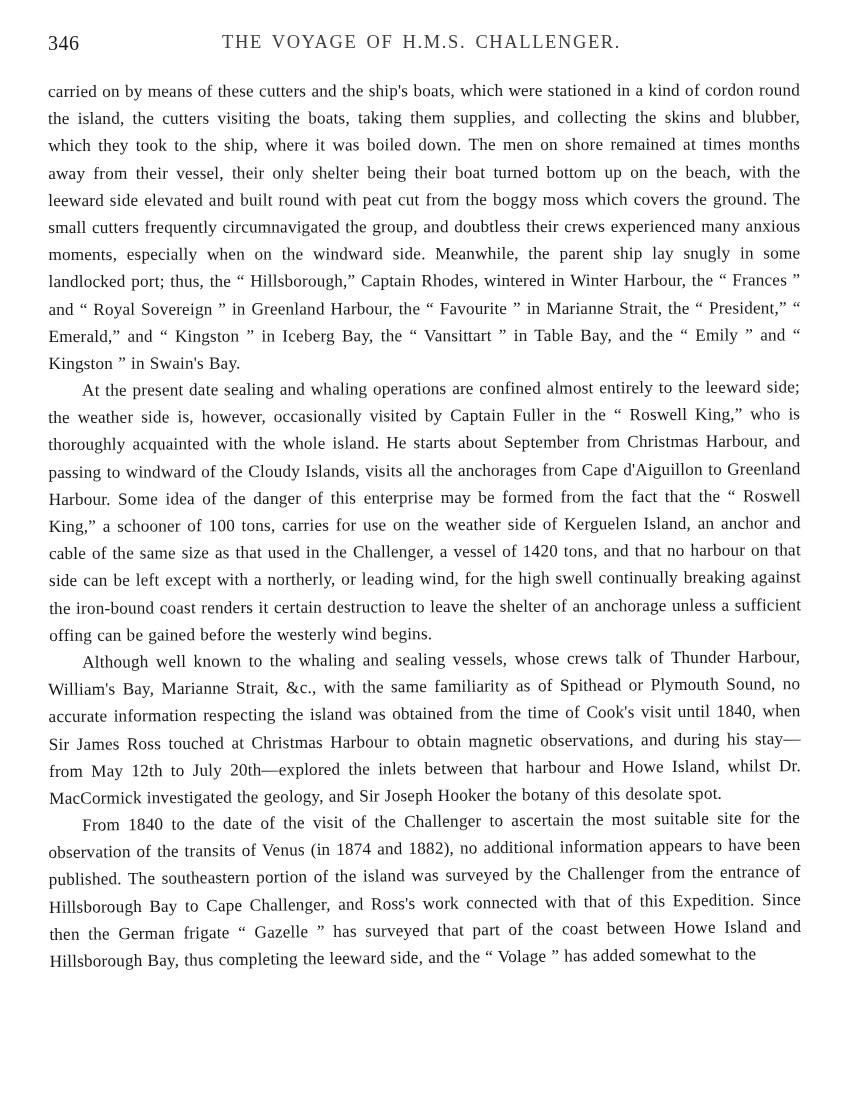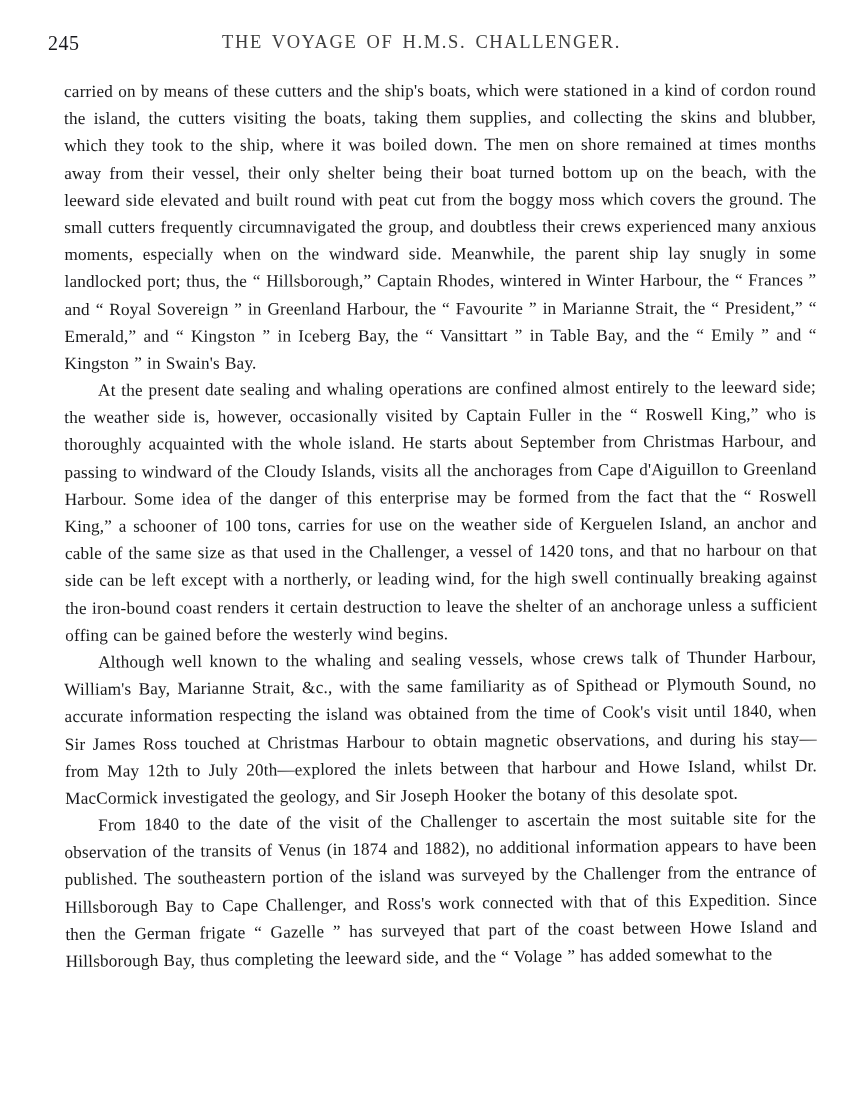--- a/index.html
+++ b/index.html
@@ -40,21 +40,21 @@
     left: 0;
     right: 0;
     top: 6px;
     text-align: center;
     font-size: 18.5px;
     letter-spacing: 1.6px;
     color: #404040;
     word-spacing: 3px;
   }
   .body-col {
-    margin: 6px 50px 0 64px;
+    margin: 6px 50px 0 48px;
     width: 752px;
   }
   p {
     margin: 0;
     text-align: justify;
     text-justify: inter-word;
     font-size: 17.2px;
     line-height: 27.2px;
     color: #18181a;
     letter-spacing: 0.18px;
@@ -70,21 +70,21 @@
   .skew-3 { transform: rotate(-0.45deg); transform-origin: left top; }
   .skew-4 { transform: rotate(-0.62deg); transform-origin: left top; }
   .para-2 { margin-top: 0px; }
 </style>
 </head>
 <body>
 
 <div class="page">
 
   <div class="header">
-    <div class="folio">245</div>
+    <div class="folio">346</div>
     <div class="running-head">THE VOYAGE OF H.M.S. CHALLENGER.</div>
   </div>
 
   <div class="body-col">
     <p class="skew-1">carried on by means of these cutters and the ship's boats, which were stationed in a kind of cordon round the island, the cutters visiting the boats, taking them supplies, and collecting the skins and blubber, which they took to the ship, where it was boiled down. The men on shore remained at times months away from their vessel, their only shelter being their boat turned bottom up on the beach, with the leeward side elevated and built round with peat cut from the boggy moss which covers the ground. The small cutters frequently circumnavigated the group, and doubtless their crews experienced many anxious moments, especially when on the windward side. Meanwhile, the parent ship lay snugly in some landlocked port; thus, the “ Hillsborough,” Captain Rhodes, wintered in Winter Harbour, the “ Frances ” and “ Royal Sovereign ” in Greenland Harbour, the “ Favourite ” in Marianne Strait, the “ President,” “ Emerald,” and “ Kingston ” in Iceberg Bay, the “ Vansittart ” in Table Bay, and the “ Emily ” and “ Kingston ” in Swain's Bay.</p>
     <p class="indent skew-2 para-2">At the present date sealing and whaling operations are confined almost entirely to the leeward side; the weather side is, however, occasionally visited by Captain Fuller in the “ Roswell King,” who is thoroughly acquainted with the whole island. He starts about September from Christmas Harbour, and passing to windward of the Cloudy Islands, visits all the anchorages from Cape d'Aiguillon to Greenland Harbour. Some idea of the danger of this enterprise may be formed from the fact that the “ Roswell King,” a schooner of 100 tons, carries for use on the weather side of Kerguelen Island, an anchor and cable of the same size as that used in the Challenger, a vessel of 1420 tons, and that no harbour on that side can be left except with a northerly, or leading wind, for the high swell continually breaking against the iron-bound coast renders it certain destruction to leave the shelter of an anchorage unless a sufficient offing can be gained before the westerly wind begins.</p>
     <p class="indent skew-3">Although well known to the whaling and sealing vessels, whose crews talk of Thunder Harbour, William's Bay, Marianne Strait, &amp;c., with the same familiarity as of Spithead or Plymouth Sound, no accurate information respecting the island was obtained from the time of Cook's visit until 1840, when Sir James Ross touched at Christmas Harbour to obtain magnetic observations, and during his stay—from May 12th to July 20th—explored the inlets between that harbour and Howe Island, whilst Dr. MacCormick investigated the geology, and Sir Joseph Hooker the botany of this desolate spot.</p>
     <p class="indent skew-4">From 1840 to the date of the visit of the Challenger to ascertain the most suitable site for the observation of the transits of Venus (in 1874 and 1882), no additional information appears to have been published. The southeastern portion of the island was surveyed by the Challenger from the entrance of Hillsborough Bay to Cape Challenger, and Ross's work connected with that of this Expedition. Since then the German frigate “ Gazelle ” has surveyed that part of the coast between Howe Island and Hillsborough Bay, thus completing the leeward side, and the “ Volage ” has added somewhat to the</p>
   </div>
 

